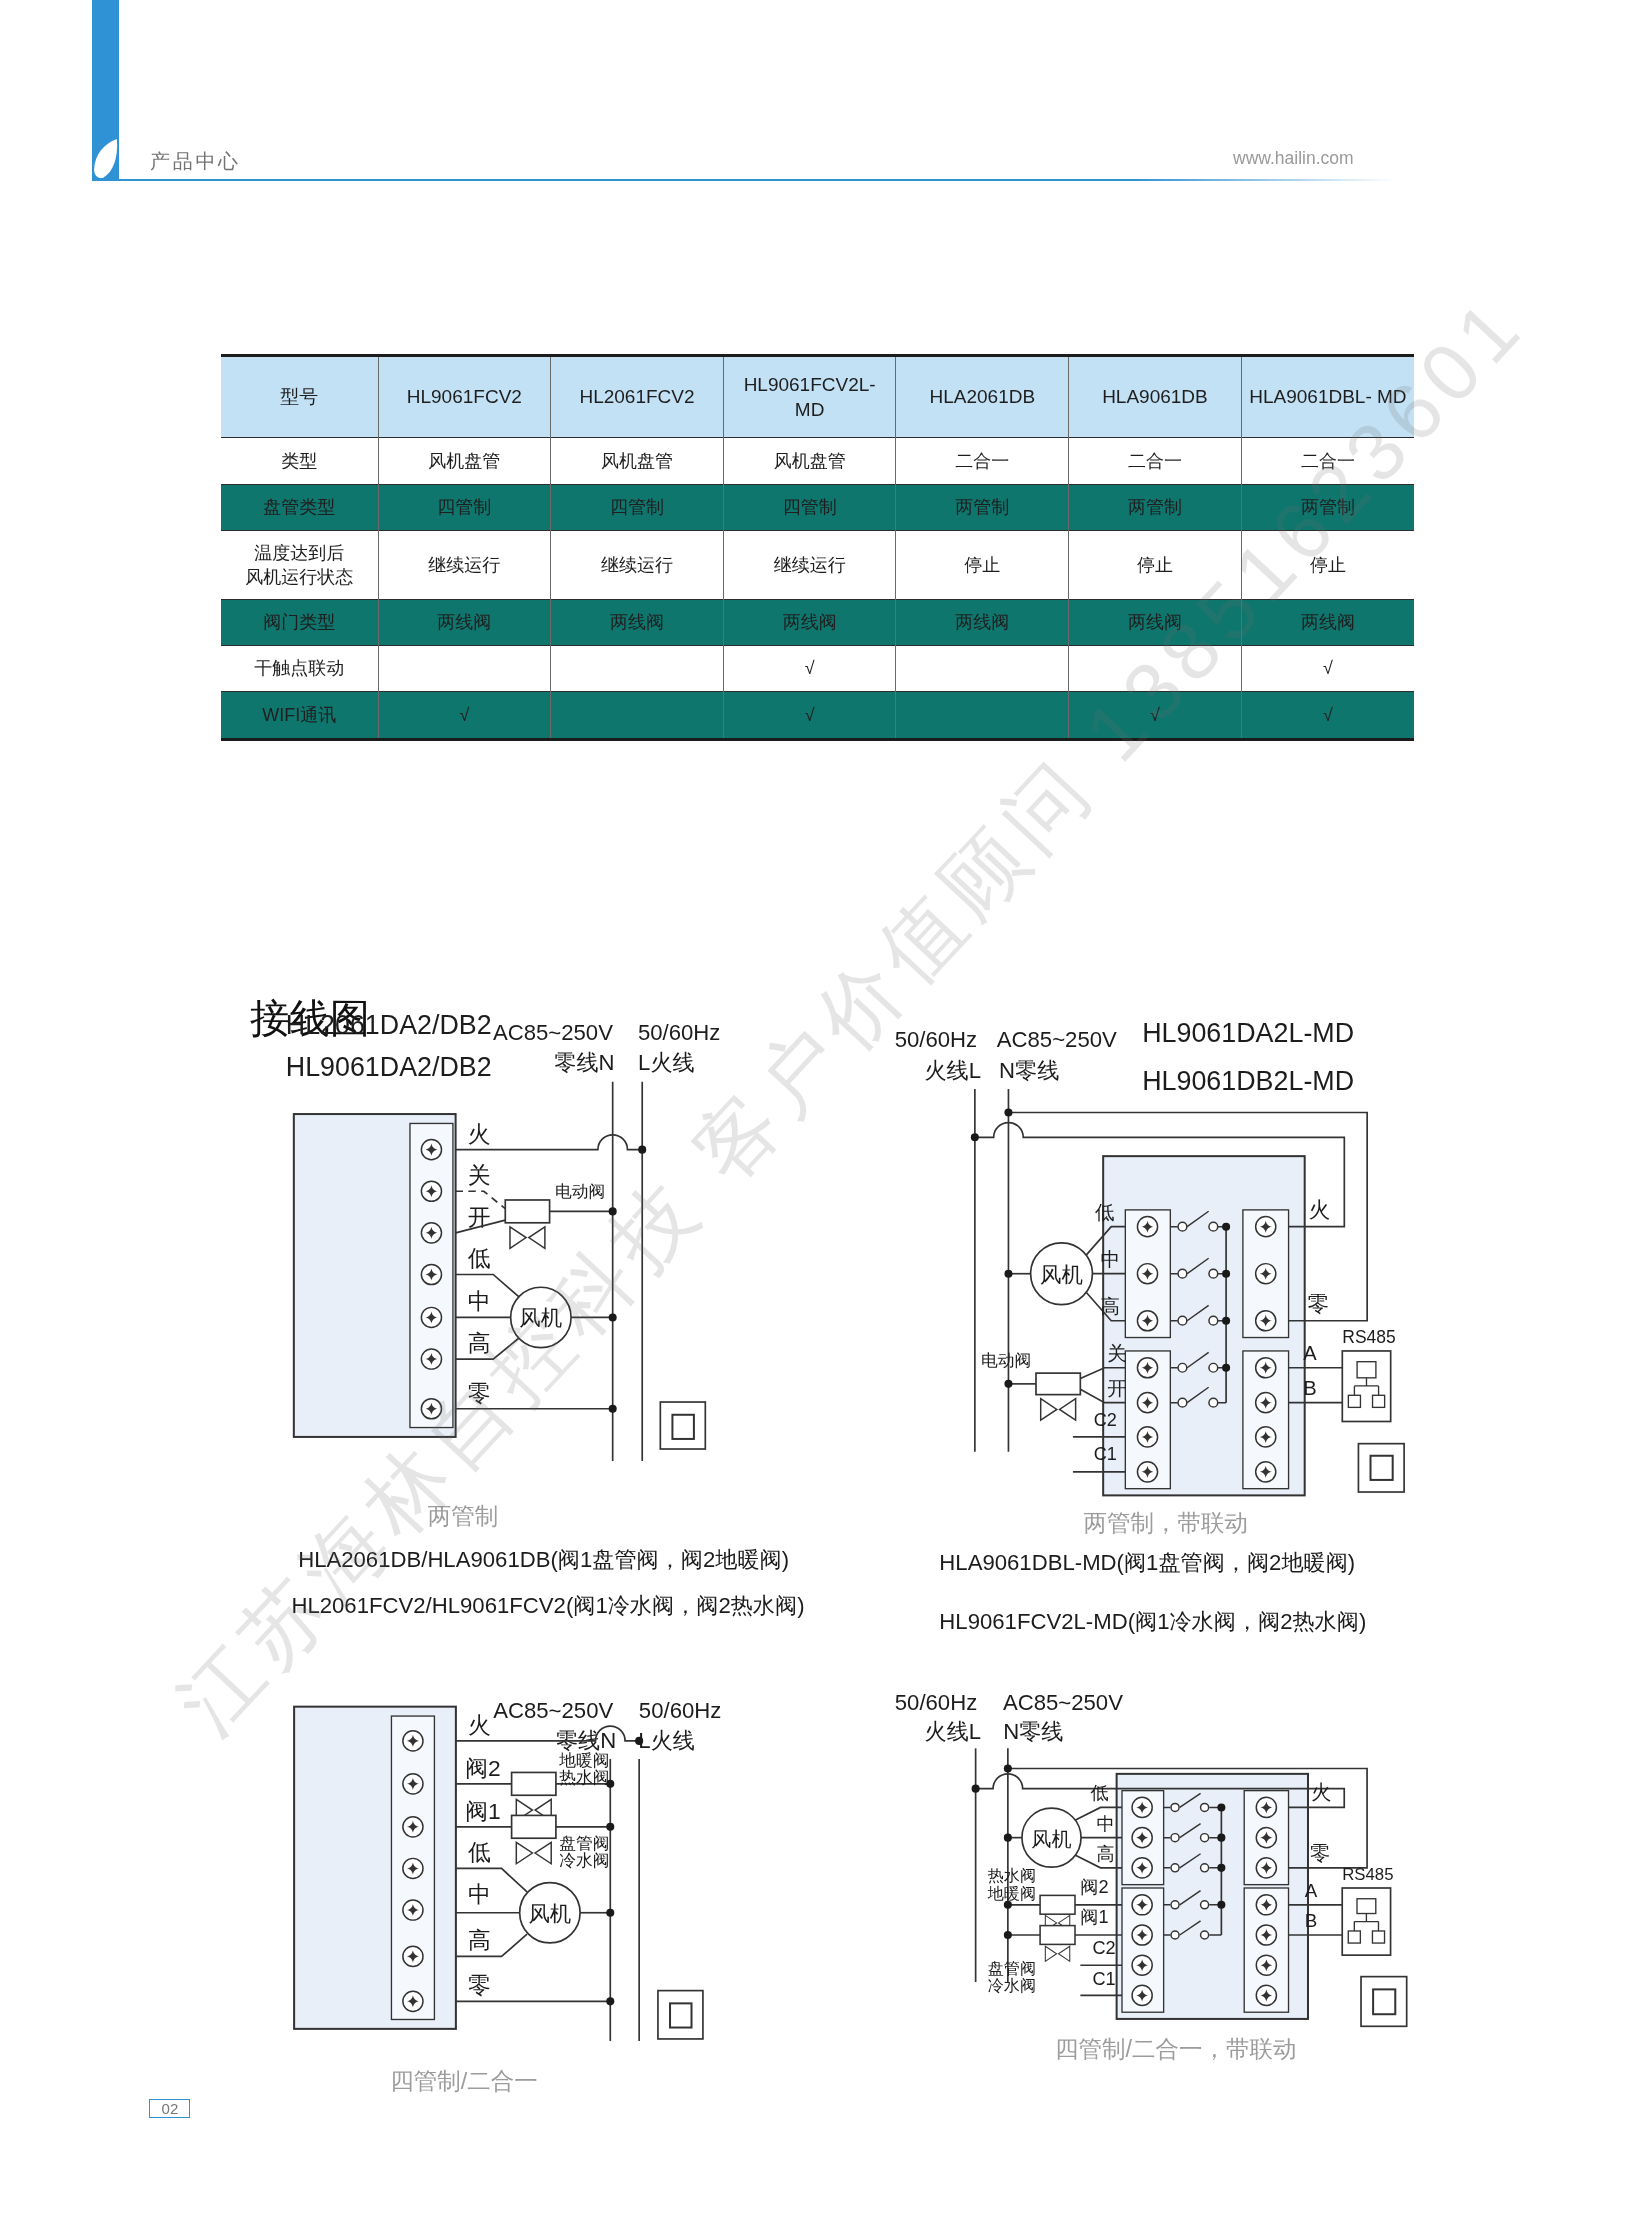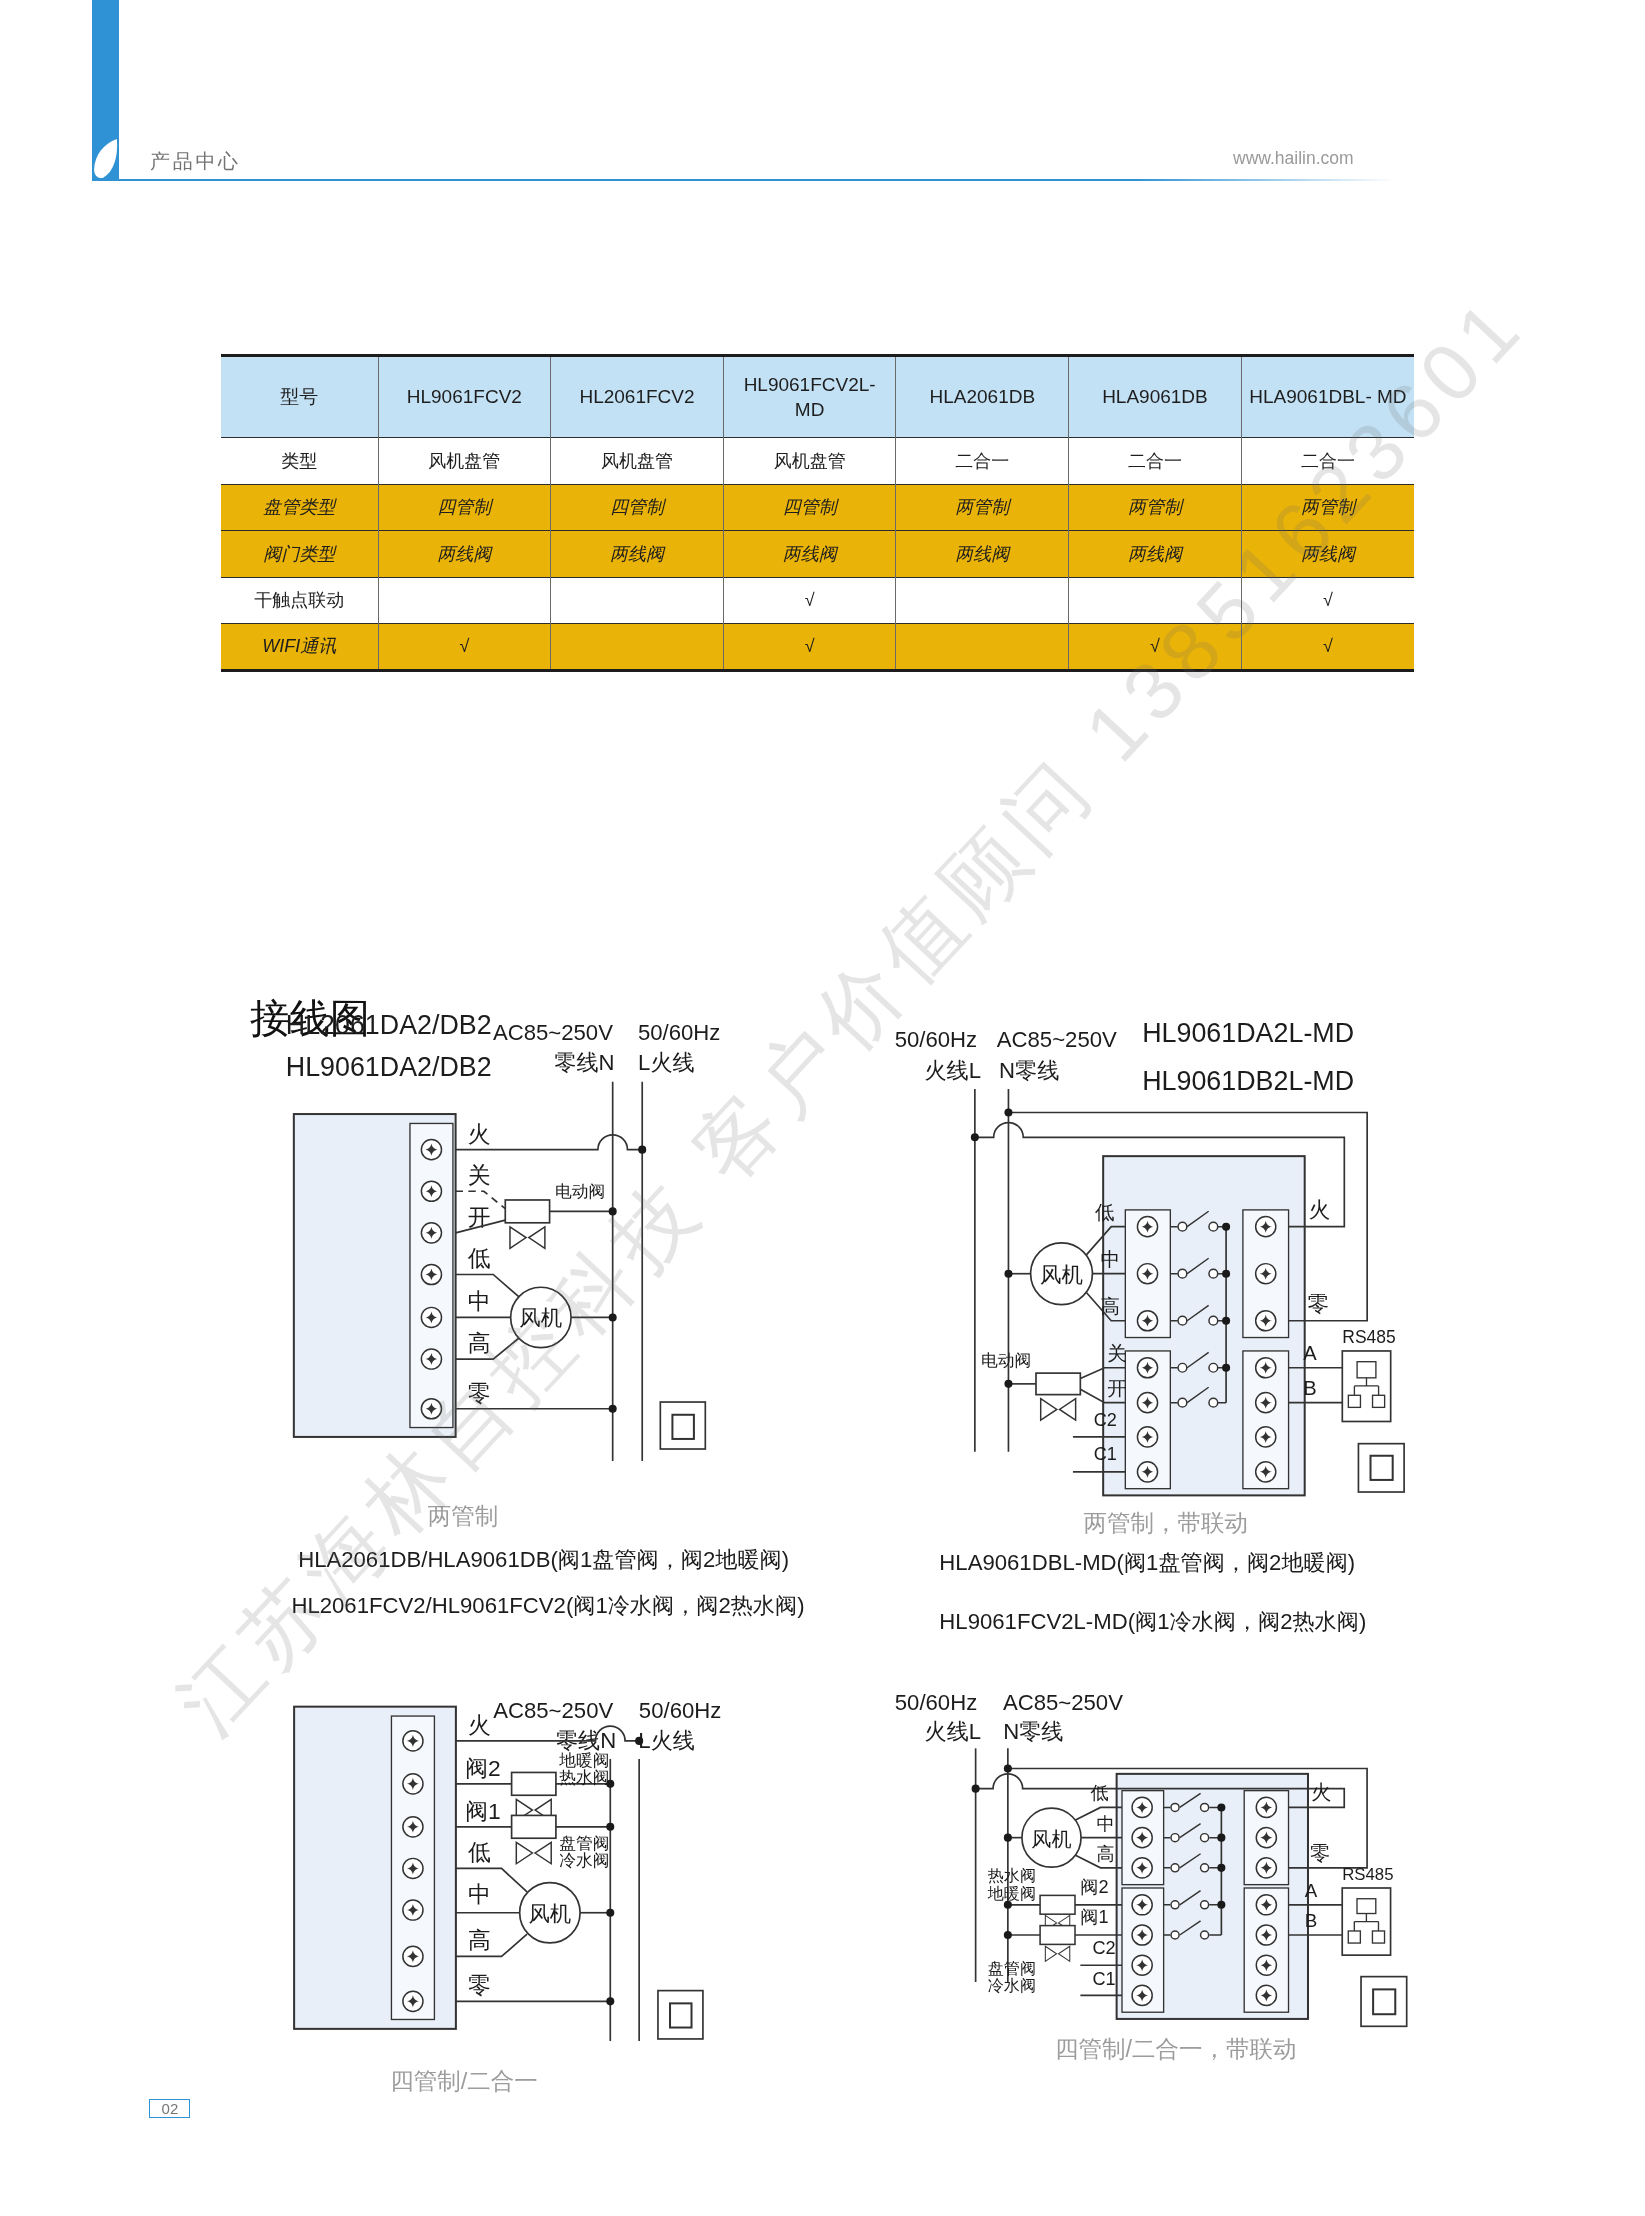--- a/index.html
+++ b/index.html
@@ -26,21 +26,21 @@
   table.spec{border-collapse:collapse;width:100%;table-layout:fixed;
     border-top:3.4px solid #1c1c1c;border-bottom:3.4px solid #1c1c1c;}
   table.spec td{
     border-top:1.7px solid #2c2c2c;text-align:center;vertical-align:middle;
     font-size:18px;color:#1e1e1e;padding:2.7px 4px;white-space:pre-line;line-height:1.35;
   }
   table.spec td + td{border-left:1px solid #6a6a6a;}
   tr.row-head td{background:#c3e1f5;height:75px;font-size:19px;}
   tr.row-h68 td{height:40px;margin-top:20px;}
   tr.row-h100 td{height:62px;}
-  tr.row-gray td{background:#eab308;font-style:italic;}
+  tr.row-gray td{background:#0f766e;}
   
   #wiring-title{left:250px;top:991px;font-size:40px;font-weight:normal;color:#111;}
   svg text{fill:#1c1c1c;}
   svg .cap{fill:#9c9c9c;}
   .diagram{pointer-events:none;}
   
   #page-box{left:136px;top:2099px;display:flex;align-items:flex-end;height:19px;}
   #page-box .blue{width:13.4px;background:#2f92d4;}
   #page-box .num{width:39px;border:1.3px solid #2f92d4;background:#fff;
     font-size:15px;color:#777;display:flex;align-items:center;justify-content:center;}
@@ -90,20 +90,30 @@
   </tr>
   <tr class="row-h68 row-gray">
     <td>盘管类型</td>
     <td>四管制</td>
     <td>四管制</td>
     <td>四管制</td>
     <td>两管制</td>
     <td>两管制</td>
     <td>两管制</td>
   </tr>
+  <tr class="row-h100">
+    <td>温度达到后
+风机运行状态</td>
+    <td>继续运行</td>
+    <td>继续运行</td>
+    <td>继续运行</td>
+    <td>停止</td>
+    <td>停止</td>
+    <td>停止</td>
+  </tr>
   <tr class="row-h68 row-gray">
     <td>阀门类型</td>
     <td>两线阀</td>
     <td>两线阀</td>
     <td>两线阀</td>
     <td>两线阀</td>
     <td>两线阀</td>
     <td>两线阀</td>
   </tr>
   <tr class="row-h68">

